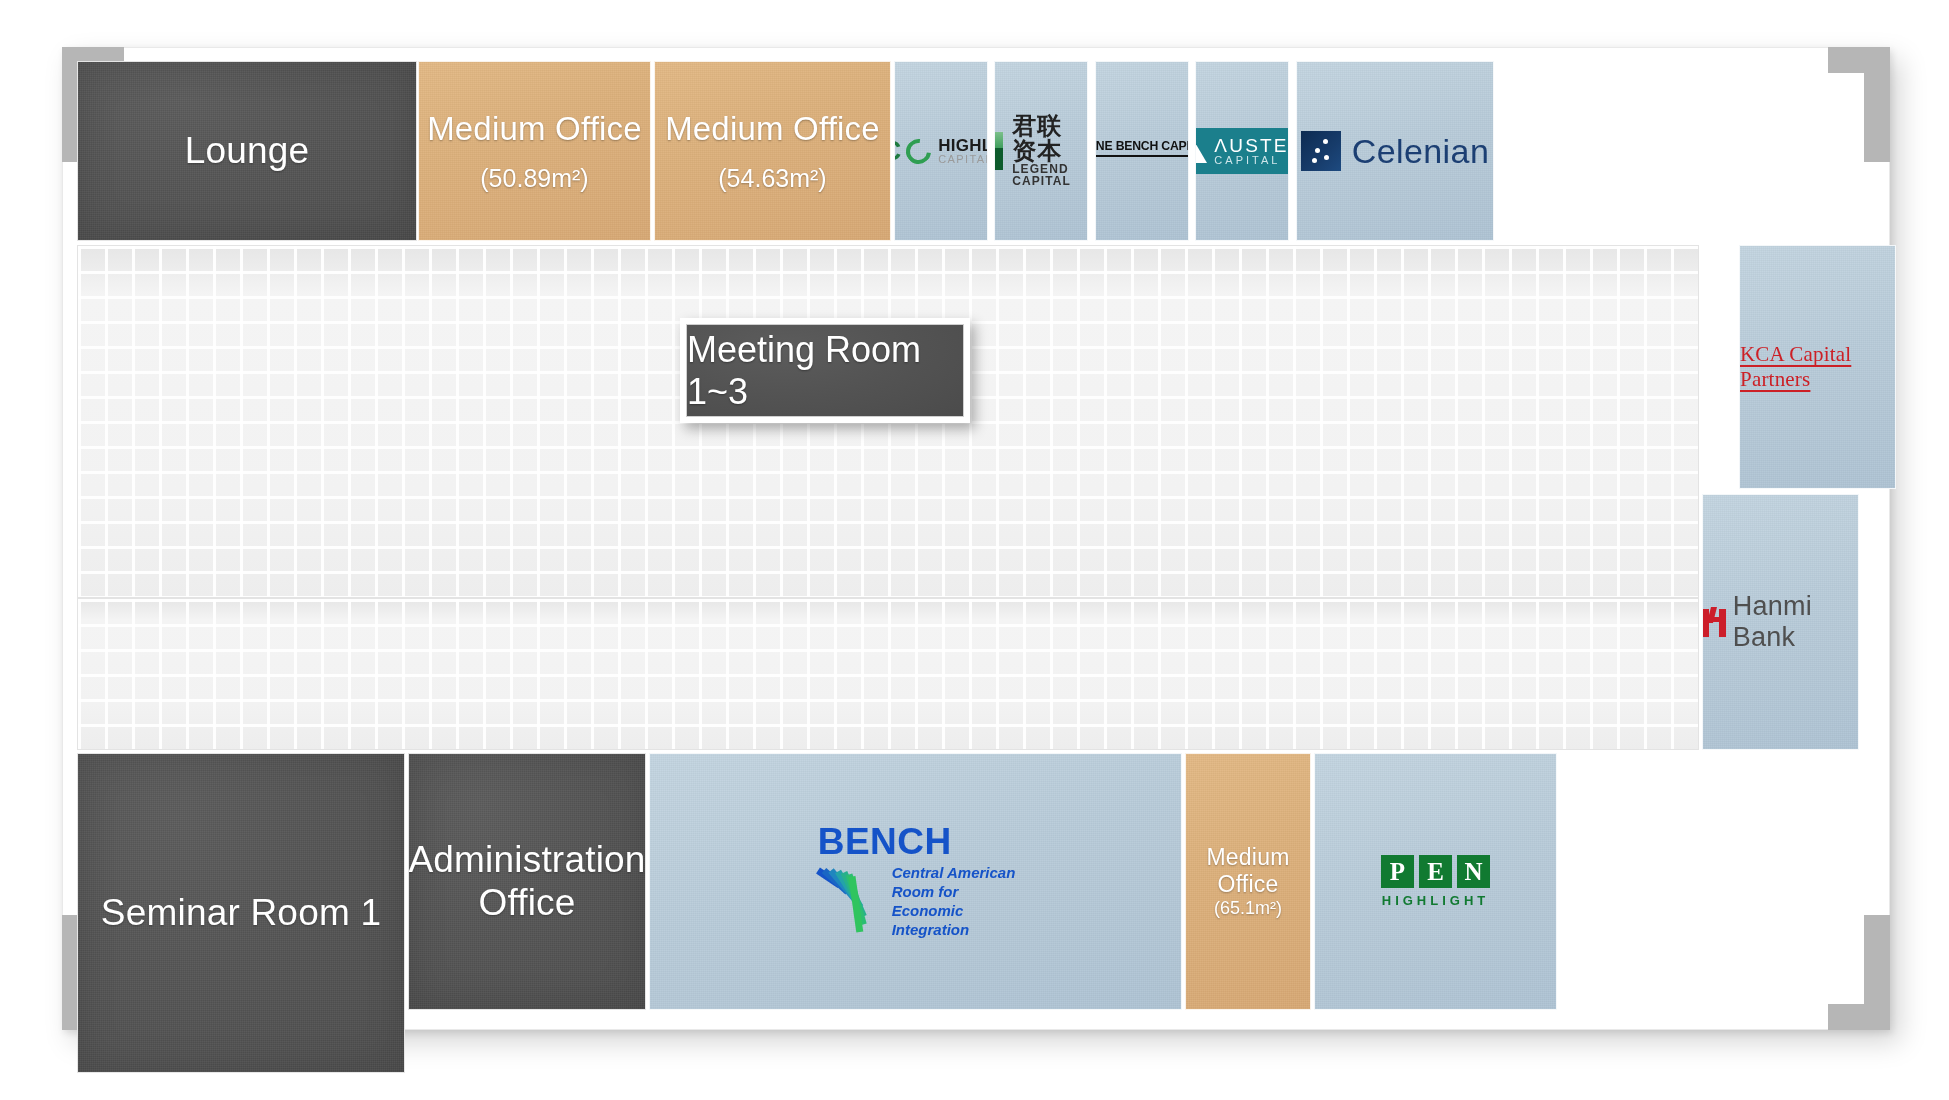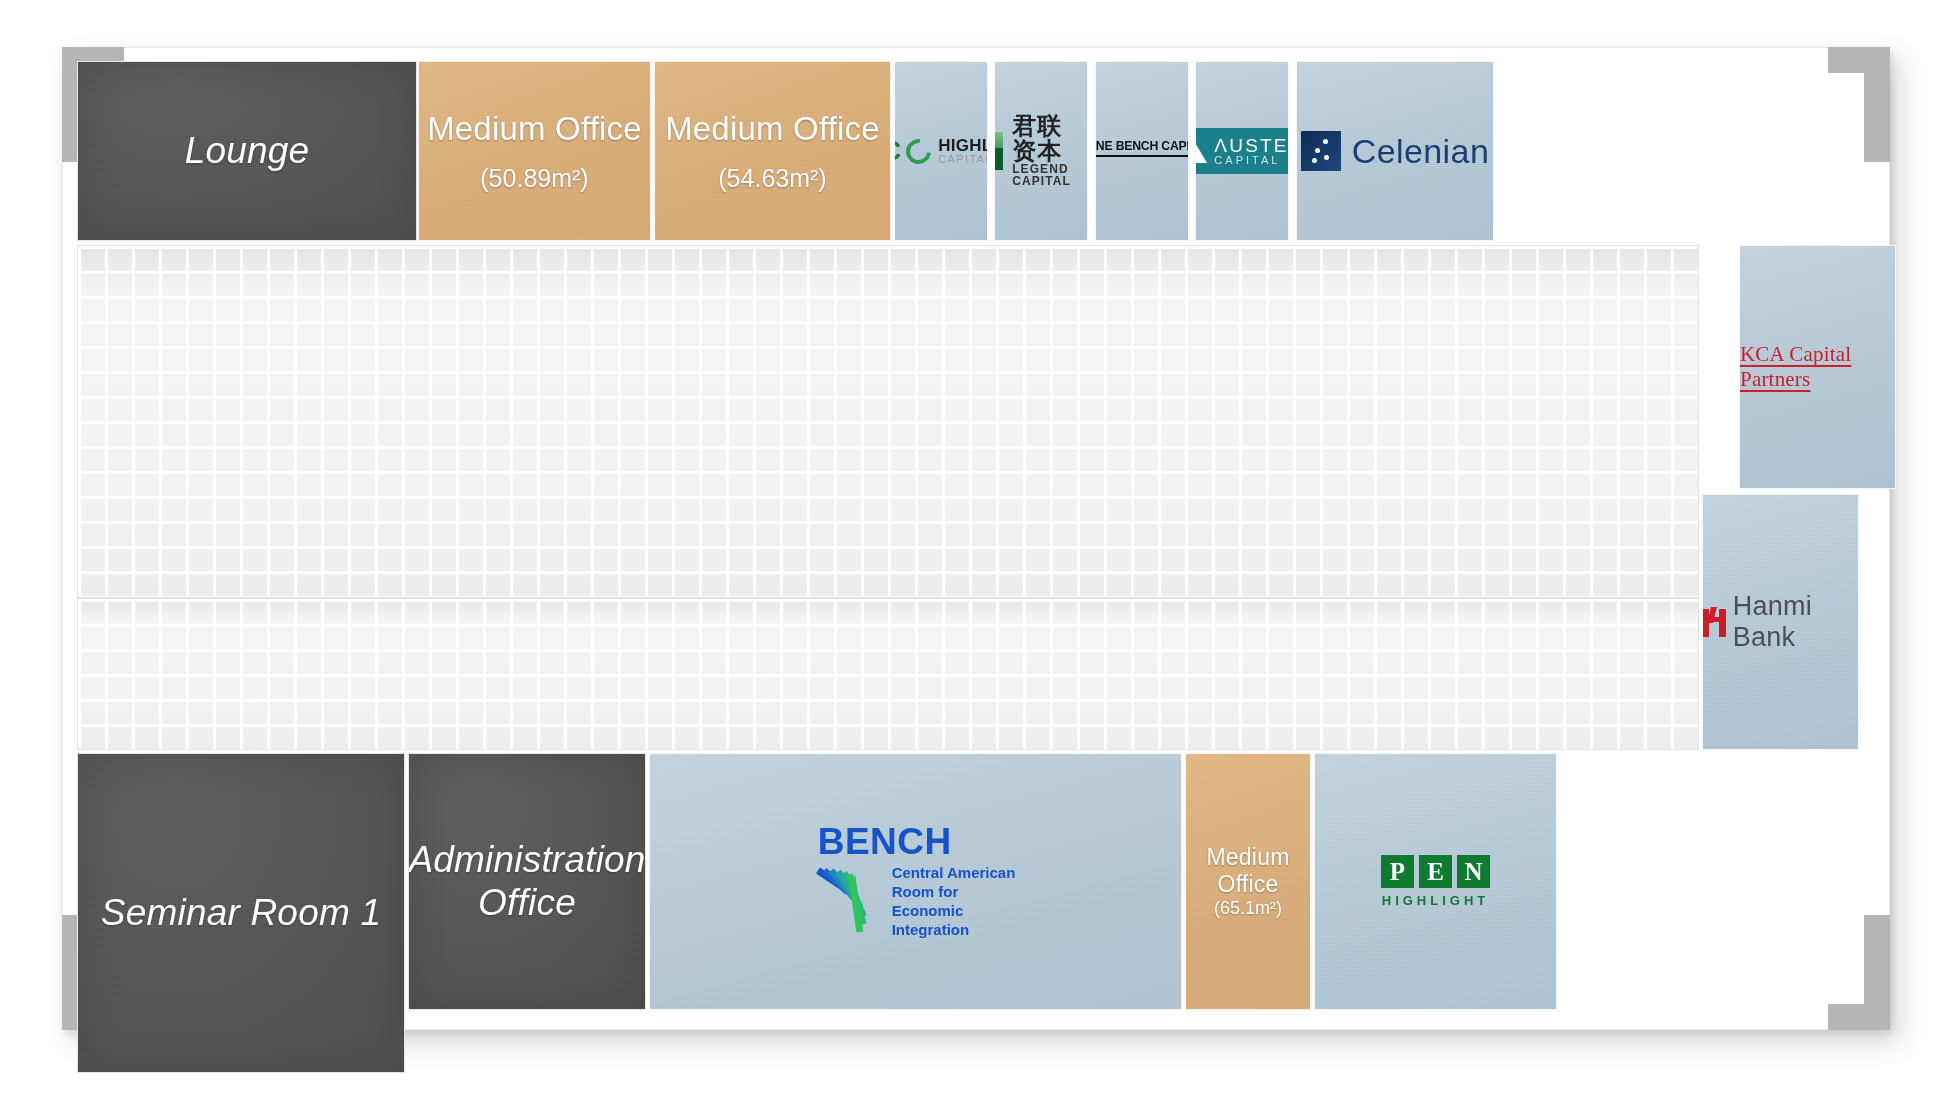--- a/index.html
+++ b/index.html
@@ -44,21 +44,21 @@
         linear-gradient(160deg,#e2b884 0%,#dcb07b 40%,#d7a874 100%);}
   .room-blue{background:
         linear-gradient(165deg,#c3d4e0 0%,#b8cbd9 45%,#aec3d3 100%);}
 
   .label{position:relative;z-index:2;text-align:center;color:#ffffff;
          line-height:1.15;text-shadow:0 1px 2px rgba(0,0,0,.30);}
   .label .name{display:block;font-size:33px;font-weight:400;letter-spacing:.2px;}
   .label .area{display:block;font-size:25px;font-weight:400;margin-top:16px;}
   .label.small .name{font-size:23px;}
   .label.small .area{font-size:18px;margin-top:1px;}
-  .label.big .name{font-size:37px;font-style:italic;}
+  .label.big .name{font-size:37px;}
 
   
   .corridor{position:absolute;box-sizing:border-box;
      background-color:#f2f2f2;
      background-image:
        linear-gradient(to right,rgba(255,255,255,.95) 0 3px,rgba(0,0,0,0) 3px),
        linear-gradient(to bottom,rgba(255,255,255,.95) 0 3px,rgba(0,0,0,0) 3px),
        linear-gradient(180deg,#e6e6e6 0%,#f4f4f4 14%,#f2f2f2 70%,#ededed 100%);
      background-size:27px 25px,27px 25px,100% 100%;
      border:1px solid #e3e3e3;}
@@ -128,21 +128,21 @@
   
   .hanmi{gap:8px;}
   .hanmi .hm-mark{position:relative;width:26px;height:30px;}
   .hanmi .hm-mark span{position:absolute;background:#cc1e2a;}
   .hanmi .hm-txt{font-size:27px;color:#4f4f4f;letter-spacing:.2px;}
 
   
   .cabei{flex-direction:column;align-items:flex-start;}
   .cabei .cb-top{font-size:37px;font-weight:bold;color:#1553c8;letter-spacing:.5px;
        margin-left:2px;font-family:"Liberation Sans",sans-serif;}
-  .cabei .cb-row{display:flex;align-items:flex-start;gap:18px;margin-top:0;}
+  .cabei .cb-row{display:flex;align-items:flex-start;gap:18px;margin-top:0;font-style:italic;}
   .cabei .cb-arc{position:relative;width:58px;height:80px;overflow:hidden;}
   .cabei .cb-arc i{position:absolute;height:7px;transform-origin:left center;}
   .cabei .cb-lines{line-height:1.28;text-align:left;}
   .cabei .cb-lines span{display:block;font-size:15px;font-weight:bold;color:#1553c8;}
 
   
   .pen{flex-direction:column;}
   .pen .pn-row{display:flex;gap:5px;}
   .pen .pn-sq{width:33px;height:33px;background:#117a31;color:#fff;font-size:25px;
        font-weight:bold;display:flex;align-items:center;justify-content:center;
@@ -233,20 +233,25 @@
         <b style="left:23px;top:24px;width:5px;height:5px;"></b>
         <b style="left:11px;top:27px;width:5px;height:5px;"></b>
       </span>
       <span class="ce-txt">Celenian</span>
     </div>
   </div>
 
   <div class="corridor" style="left:77px;top:245px;width:1622px;height:353px;"></div>
   <div class="corridor" style="left:77px;top:598px;width:1622px;height:152px;"></div>
 
+  <div class="meeting" style="left:680px;top:318px;width:290px;height:105px;">
+    <div class="meeting-in">
+      <span class="name">Meeting Room 1~3</span>
+    </div>
+  </div>
 
   <div class="room room-blue" style="left:1702px;top:245px;width:157px;height:244px;margin-left:37px;">
     <div class="logo">
       <span class="kca">KCA Capital Partners</span>
     </div>
   </div>
 
   <div class="room room-blue" style="left:1702px;top:494px;width:157px;height:256px;">
     <div class="logo hanmi">
       <span class="hm-mark">

